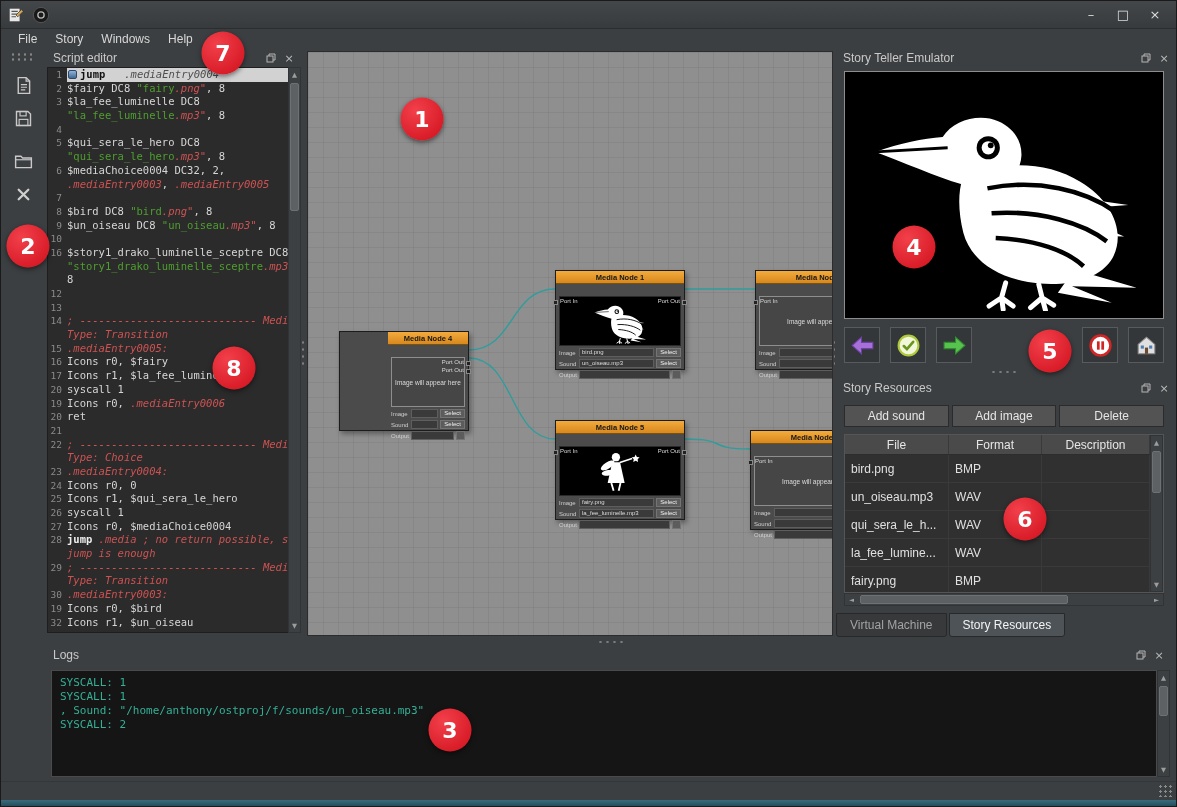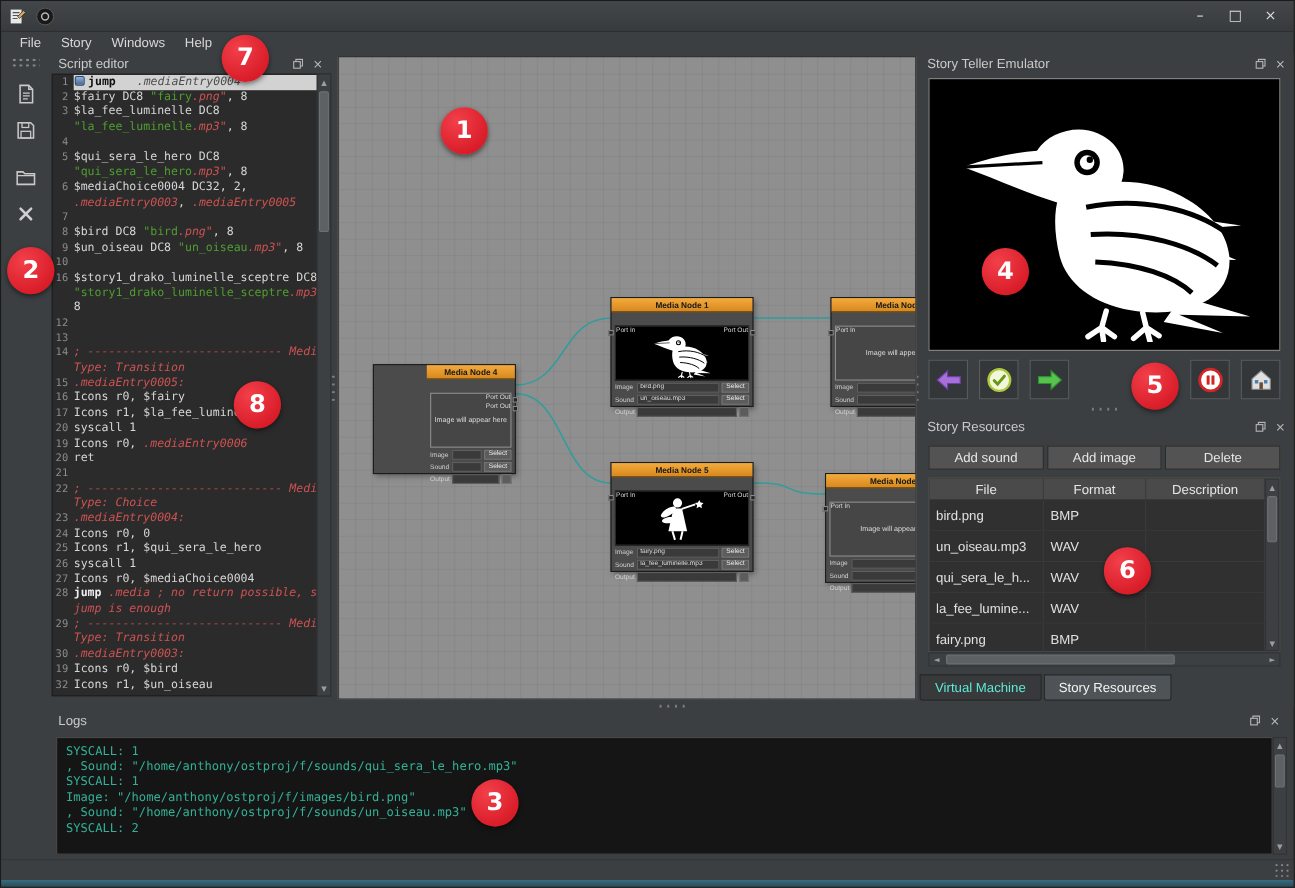--- a/index.html
+++ b/index.html
@@ -94,21 +94,21 @@
   .res-buttons{position:absolute;left:9px;top:356px;width:320px;display:flex;gap:3px}
   .res-btn{flex:1;height:22px;background:#535353;border:1px solid #2b2b2b;color:#e5e5e5;font-size:12px;display:flex;align-items:center;justify-content:center}
   .res-table{position:absolute;left:9px;top:385px;width:320px;height:159px;background:#2c2c2c;border:1px solid #555;overflow:hidden}
   .res-head{display:grid;grid-template-columns:104px 93px 108px;height:20px;background:#4a4a4a;border-bottom:1px solid #2d2d2d}
   .res-head span{font-size:12px;color:#e6e6e6;display:flex;align-items:center;justify-content:center;border-right:1px solid #3a3a3a}
   .res-row{display:grid;grid-template-columns:104px 93px 108px;height:28px;border-bottom:1px solid #3a3a3a;background:#303030}
   .res-row span{font-size:12px;color:#e0e0e0;display:flex;align-items:center;padding-left:6px;border-right:1px solid #3a3a3a;overflow:hidden;white-space:nowrap}
   .table-vscroll{right:0;top:0;height:157px}
   .res-hscroll{left:9px;top:544px;width:320px}
   .tabs{position:absolute;left:1px;top:564px;display:flex;gap:2px}
-  .tab{height:24px;padding:0 13px;font-size:12px;display:flex;align-items:center;background:#37393b;color:#5eead4;border:1px solid #26282a;border-radius:0 0 3px 3px}
+  .tab{height:24px;padding:0 13px;font-size:12px;display:flex;align-items:center;background:#37393b;color:#a3a3a3;border:1px solid #26282a;border-radius:0 0 3px 3px}
   .tab.active{background:#4d5356;color:#f4f4f4}
 
   
   .logs-dock{position:absolute;left:44px;top:645px;width:1128px;height:135px}
   .logs-content{position:absolute;left:6px;top:24px;width:1106px;height:107px;background:#151515;border:1px solid #4a4a4a;padding:5px 8px;font-family:"DejaVu Sans Mono",monospace;font-size:11px;line-height:14px;color:#33b096;overflow:hidden}
   .logs-scroll{left:1112px;top:24px;height:107px}
 
   
   .statusbar{position:absolute;left:0;top:780px;width:100%;height:19px;background:#3c3f41;border-top:1px solid #34373a}
   .grip{position:absolute;right:4px;top:783px;width:14px;height:13px;background-image:radial-gradient(circle,#8a8a8a 1px,transparent 1.3px);background-size:5px 5px}
@@ -579,23 +579,21 @@
             <svg viewBox="0 0 10 10" width="10" height="10">
               <rect x="1" y="3" width="6" height="6" fill="none" stroke="#b5b5b5"></rect>
               <path d="M3 3 V1 H9 V7 H7" fill="none" stroke="#b5b5b5"></path>
             </svg>
           </span>
         <span class="dock-ic">×</span>
       </div>
     </div>
     <div class="logs-content" id="logs">
         <div>SYSCALL: 1</div>
-        <div>, Sound: "/home/anthony/ostproj/f/sounds/qui_sera_le_hero.mp3"</div>
         <div>SYSCALL: 1</div>
-        <div>Image: "/home/anthony/ostproj/f/images/bird.png"</div>
         <div>, Sound: "/home/anthony/ostproj/f/sounds/un_oiseau.mp3"</div>
         <div>SYSCALL: 2</div>
       </div>
     <div class="vscroll logs-scroll">
       <div class="scroll-arrow">▲</div>
       <div class="scroll-track">
           <div class="scroll-thumb" style="left:1px;right:1px;top:2px;height:30px"></div>
         </div>
       <div class="scroll-arrow">▼</div>
     </div>

